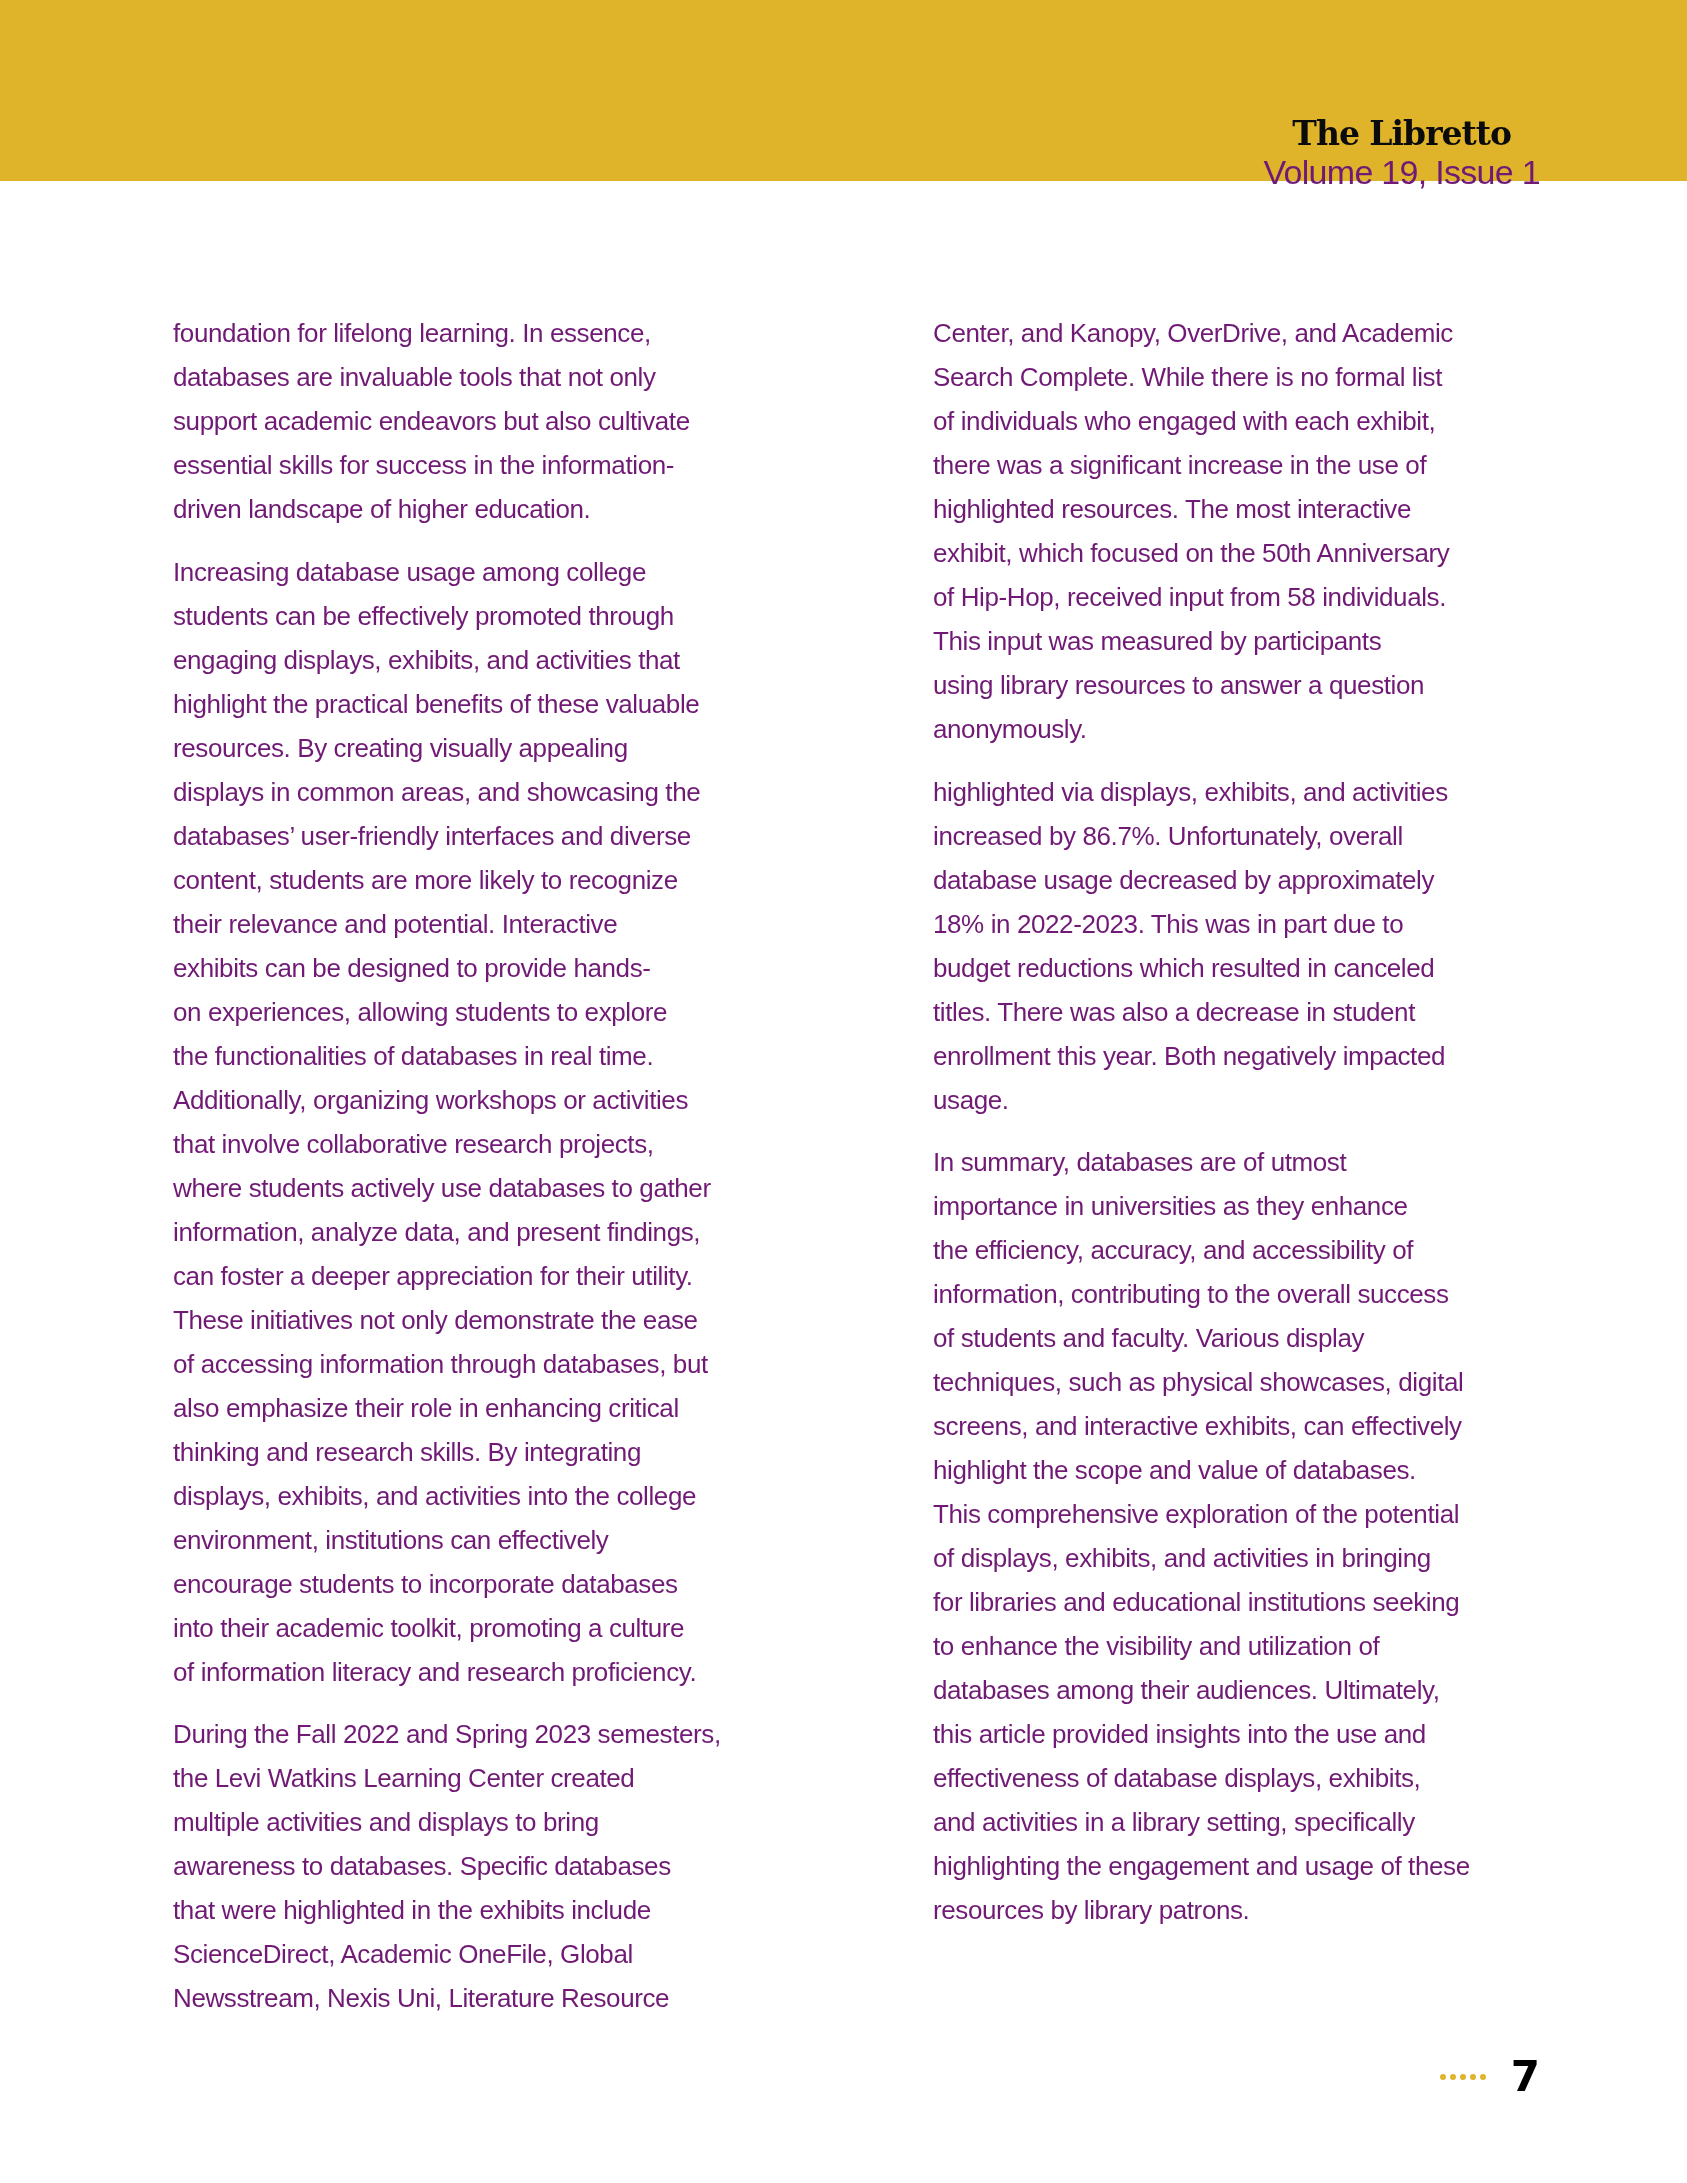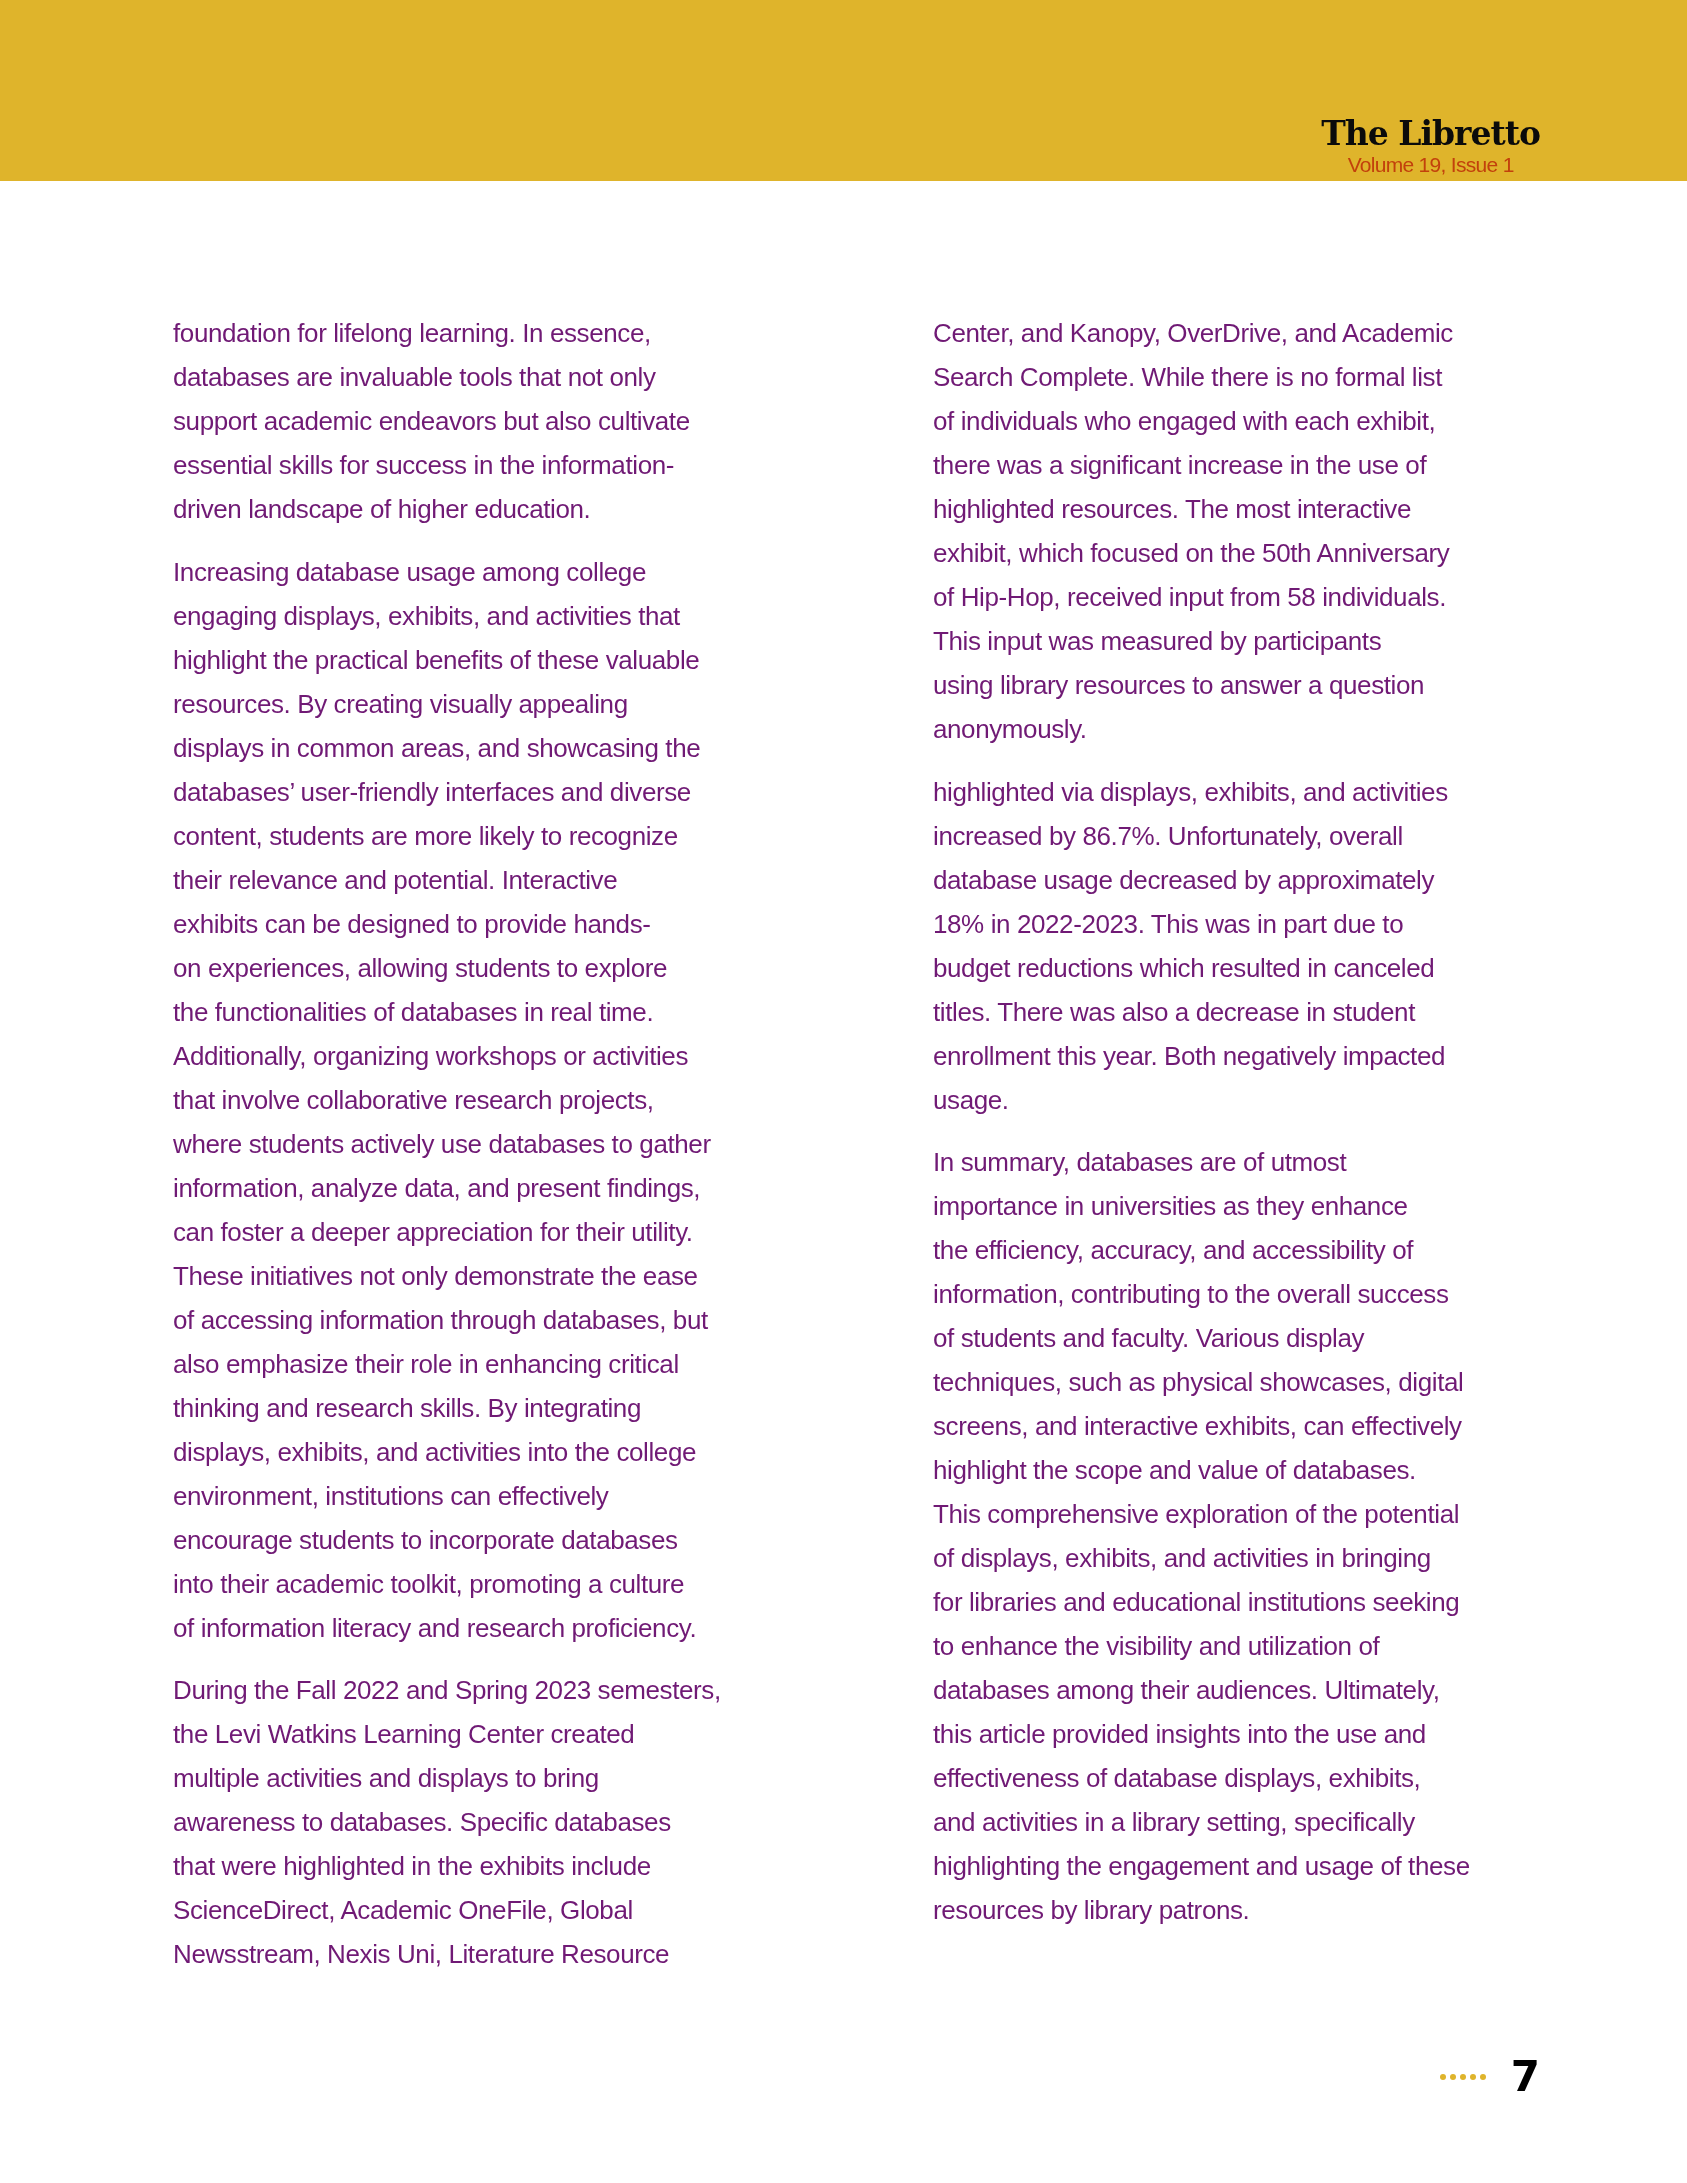--- a/index.html
+++ b/index.html
@@ -40,22 +40,22 @@
     transform: scaleX(1.0);
   }
   .masthead-sep {
     width: 0;
     height: 29px;
     border-left: 2.6px dotted #3a3a3a;
     margin: 0 13.2px 0 14.6px;
   }
   .issue-label {
     font-family: "Liberation Sans", sans-serif;
-    font-size: 21px;
-    color: #c2410c;
+    font-size: 34px;
+    color: #701a75;
     letter-spacing: -0.7px;
   }
   .column {
     position: absolute;
     top: 311px;
     width: 609px;
     color: #701a75;
     font-family: Liberation Sans, sans-serif;
     font-size: 26px;
     line-height: 44px;
@@ -111,20 +111,21 @@
 <div class="column left">
     <p class="para">
       <span class="line">foundation for lifelong learning. In essence,</span>
       <span class="line">databases are invaluable tools that not only</span>
       <span class="line">support academic endeavors but also cultivate</span>
       <span class="line">essential skills for success in the information-</span>
       <span class="line">driven landscape of higher education.</span>
     </p>
     <p class="para">
       <span class="line">Increasing database usage among college</span>
+      <span class="line">students can be effectively promoted through</span>
       <span class="line">engaging displays, exhibits, and activities that</span>
       <span class="line">highlight the practical benefits of these valuable</span>
       <span class="line">resources. By creating visually appealing</span>
       <span class="line">displays in common areas, and showcasing the</span>
       <span class="line">databases’ user-friendly interfaces and diverse</span>
       <span class="line">content, students are more likely to recognize</span>
       <span class="line">their relevance and potential. Interactive</span>
       <span class="line">exhibits can be designed to provide hands-</span>
       <span class="line">on experiences, allowing students to explore</span>
       <span class="line">the functionalities of databases in real time.</span>

